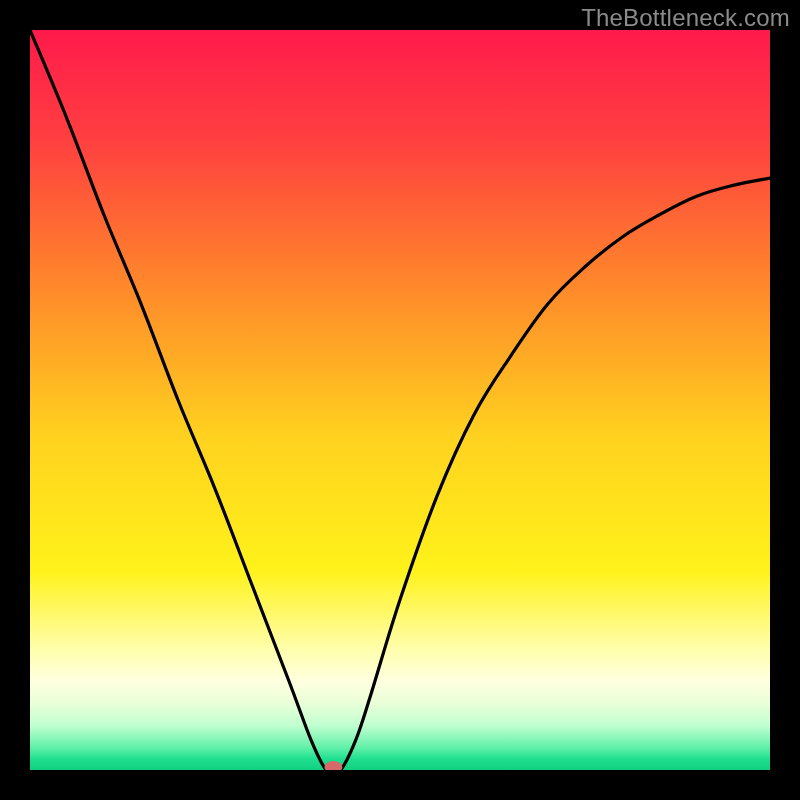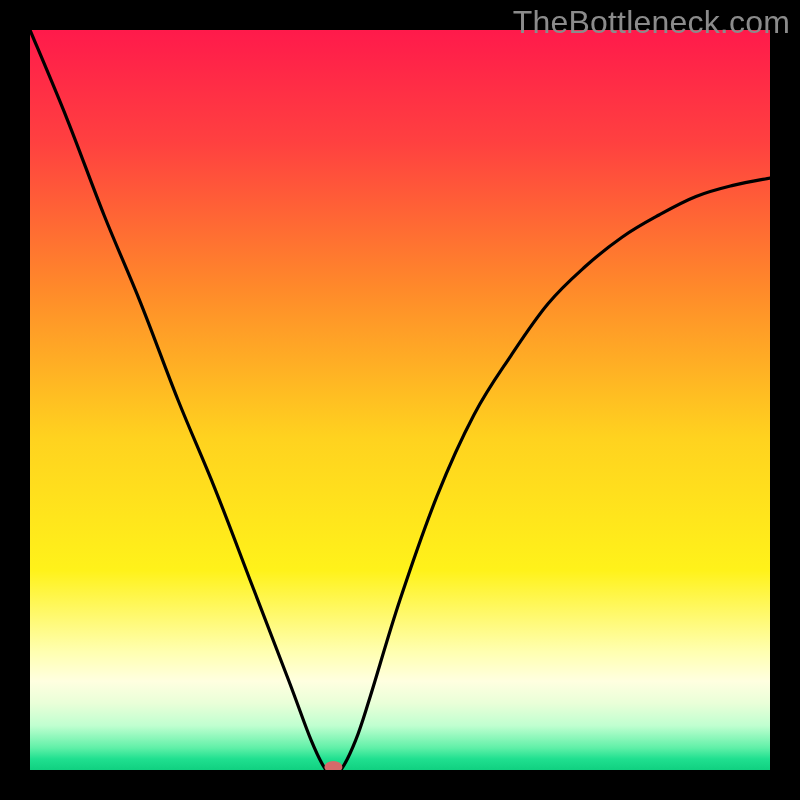--- a/index.html
+++ b/index.html
@@ -25,21 +25,21 @@
     top: 30px;
     width: 740px;
     height: 740px;
     overflow: hidden;
   }
   .attribution {
     position: absolute;
     top: 4px;
     right: 10px;
     color: #8b8b8b;
-    font-size: 32px;
+    font-size: 24px;
     font-weight: 500;
     letter-spacing: 0.2px;
   }
   svg.curve {
     position: absolute;
     left: 0;
     top: 0;
   }
 </style>
 </head>

